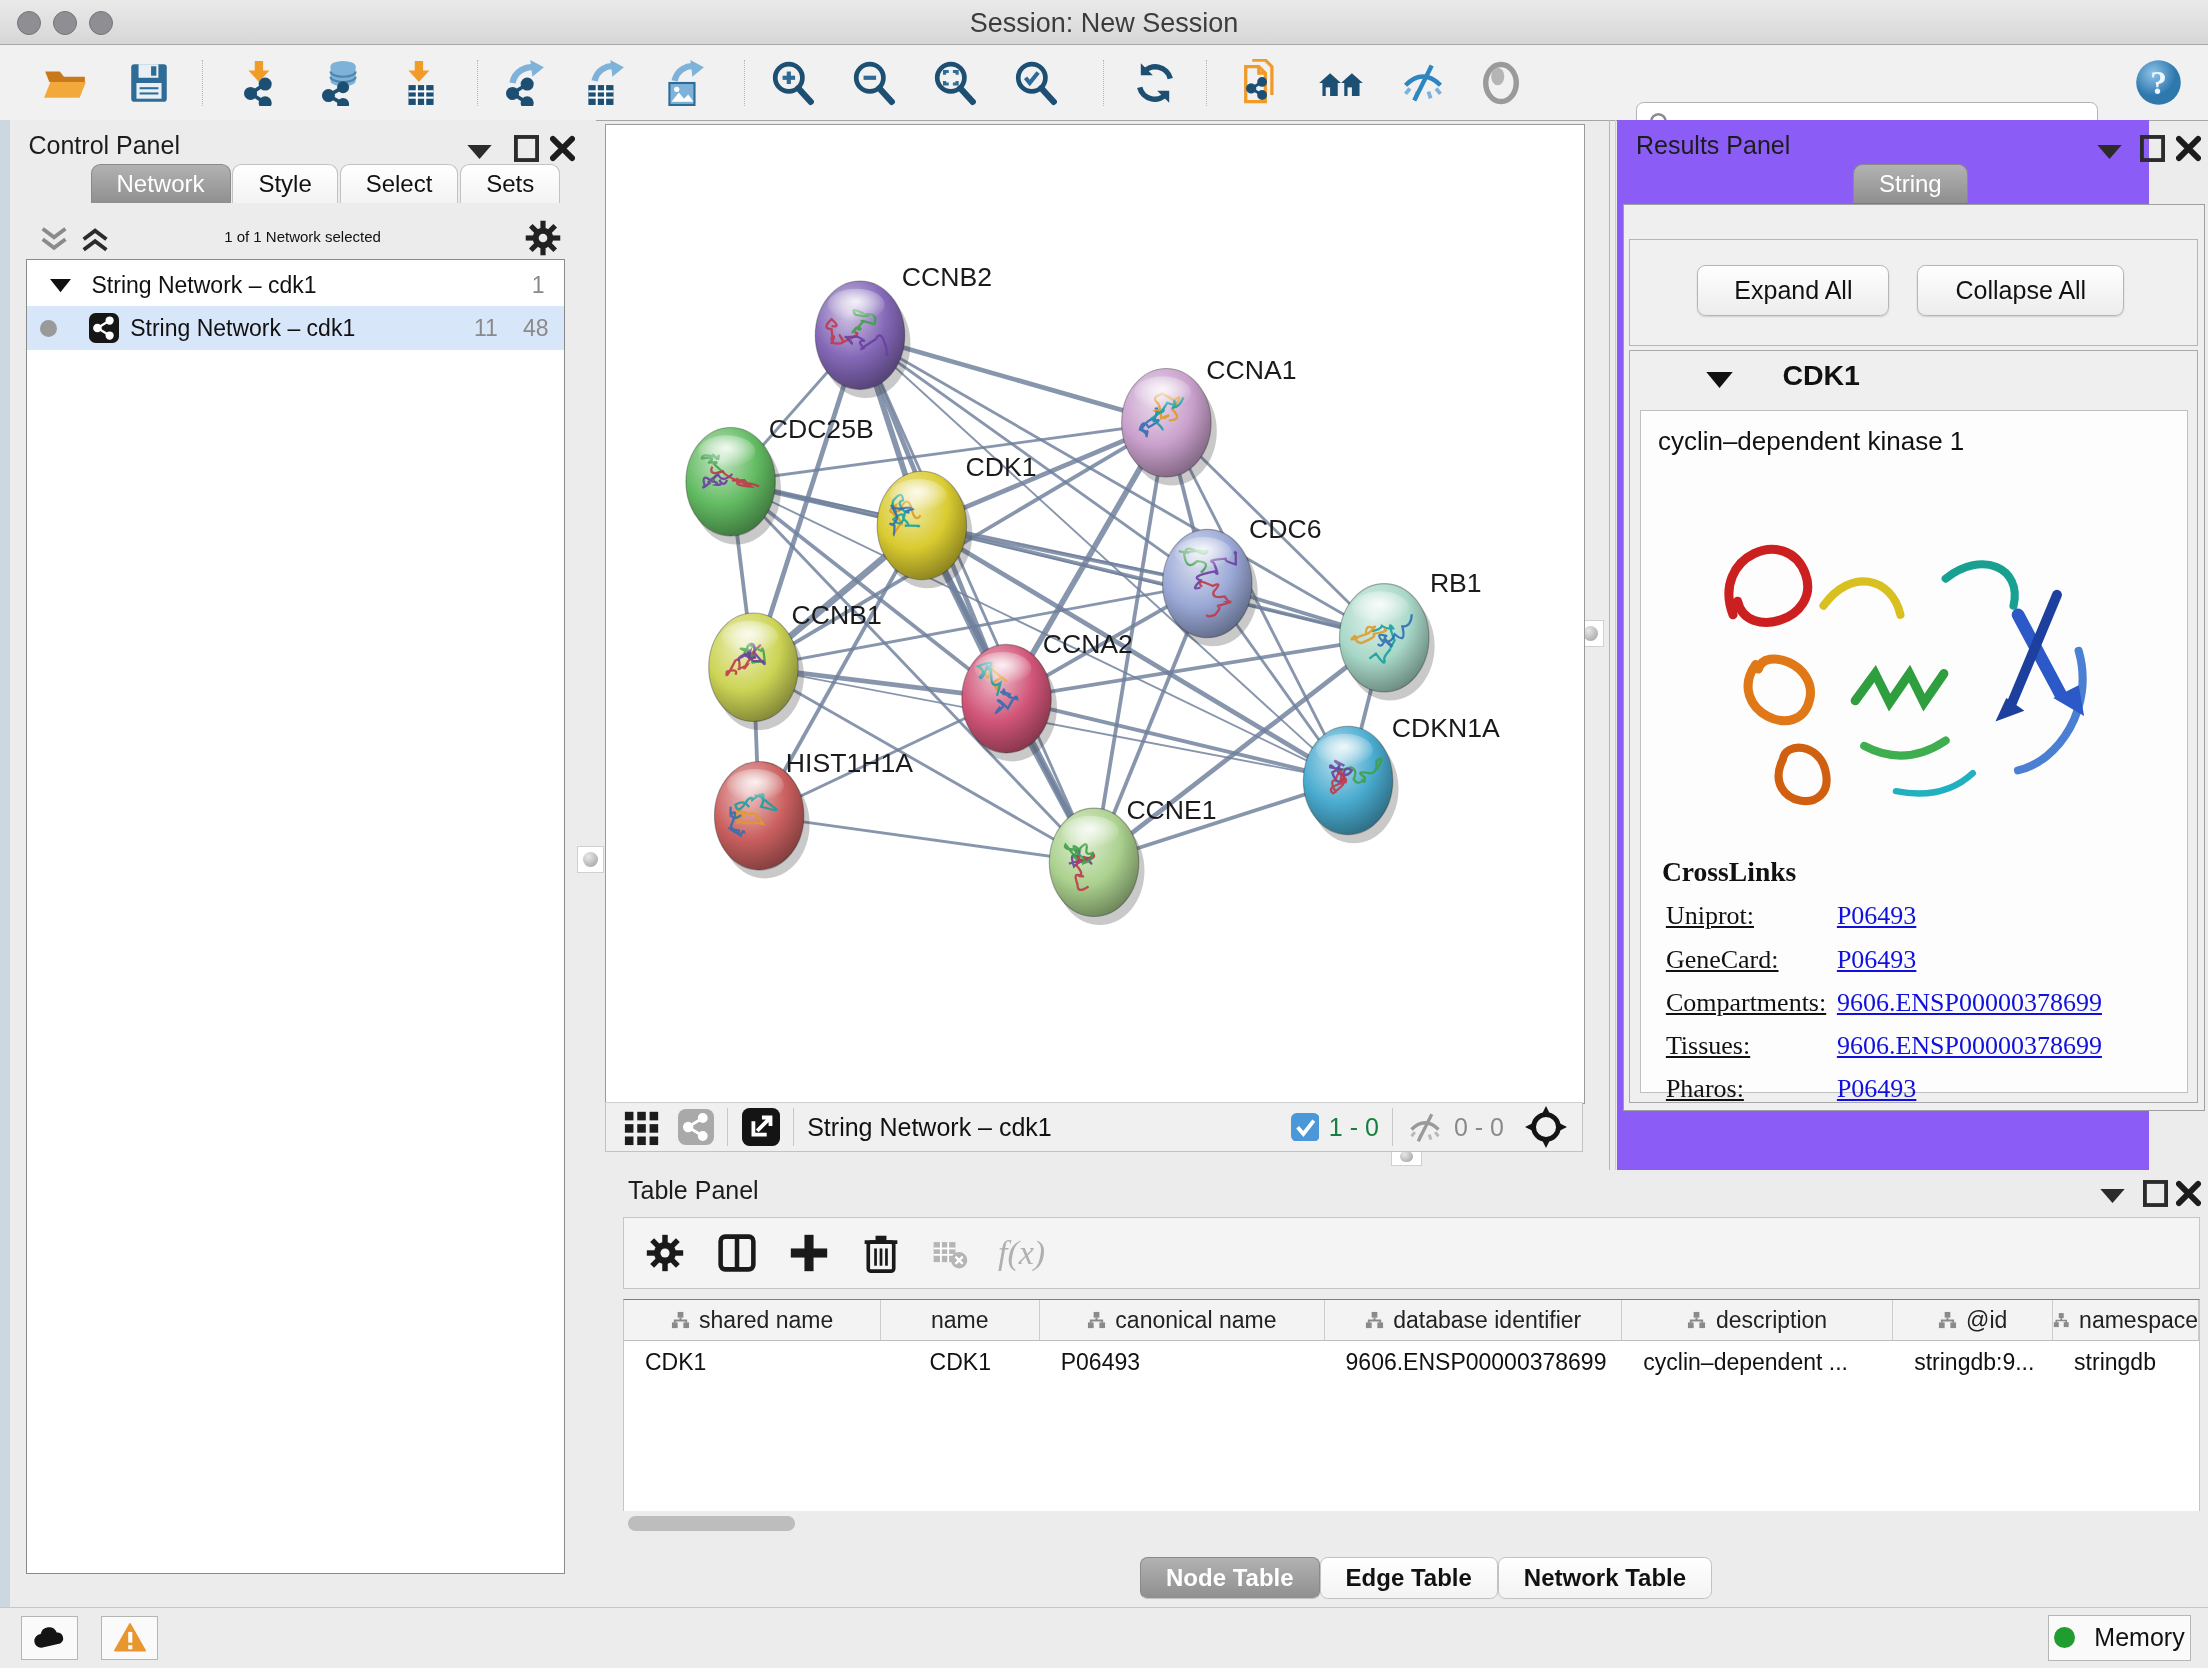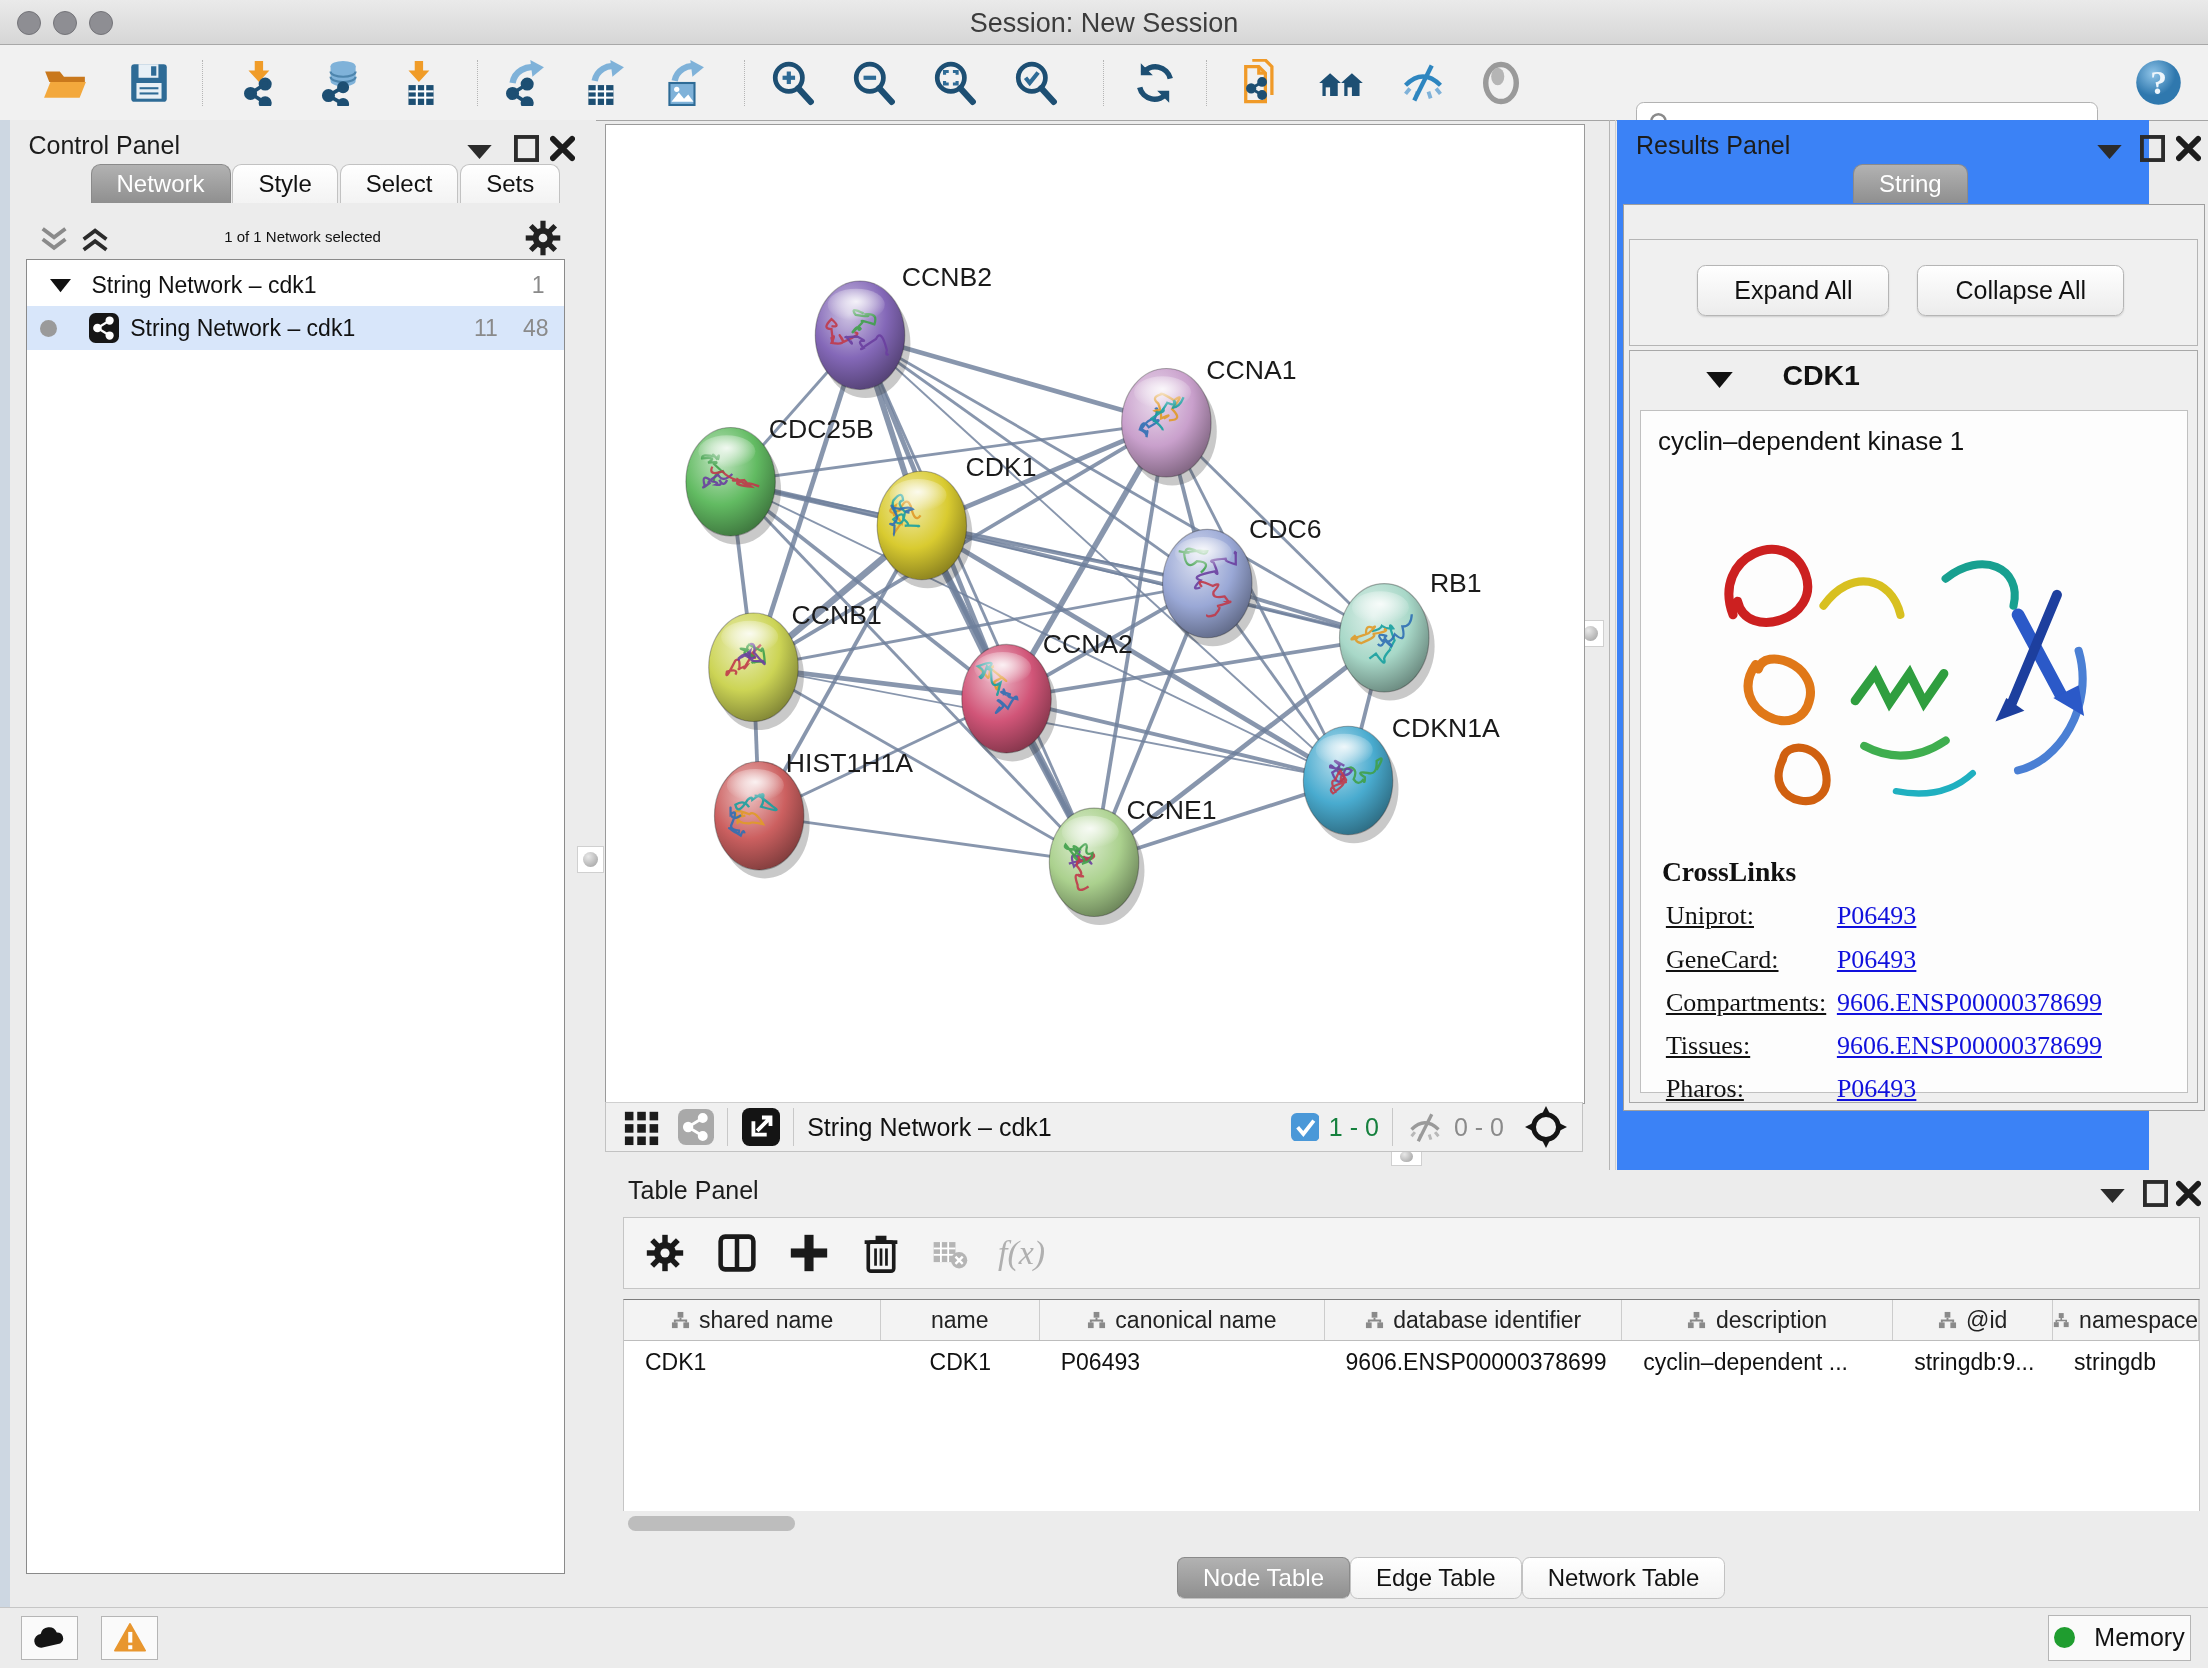--- a/index.html
+++ b/index.html
@@ -53,21 +53,21 @@
     display:flex;align-items:center;}
   #tp-table{left:623px;top:1299px;width:1575px;height:211px;background:#fff;border-top:1.9px solid #7d7d7d;
     border-left:1px solid #c5c5c5;border-right:1px solid #c5c5c5;overflow:hidden;}
   #tp-head{display:flex;height:40px;background:#f3f3f3;border-bottom:1px solid #bdbdbd;}
   .th{display:flex;align-items:center;justify-content:center;font-size:23px;color:#222;
       border-right:1px solid #cccccc;box-sizing:border-box;gap:9.5px;overflow:hidden;white-space:nowrap;}
   #tp-row{display:flex;height:42px;align-items:center;}
   .td{font-size:23px;padding-left:21px;box-sizing:border-box;white-space:nowrap;overflow:hidden;}
   #hscroll{left:628px;top:1516px;width:167px;height:15px;background:#bdbdbd;border-radius:7.6px;}
   
-  #tp-tabs{left:1177px;top:1557px;}
+  #tp-tabs{left:1140px;top:1557px;font-weight:bold;}
   #tp-tabs .tab{border-radius:9.5px;height:40px;line-height:40px;border-bottom:1px solid #c2c2c2;margin-right:0;border-radius:7.6px;}
   
   #statusbar{left:0;top:1607px;width:2208px;height:61px;background:#ececec;border-top:1px solid #c6c6c6;}
   .sbox{top:7.6px;width:55px;height:42px;background:#fafafa;border:1.9px solid #b5b5b5;display:flex;align-items:center;justify-content:center;}
   #memorybtn{left:2048px;top:6.7px;width:141px;height:44px;background:#fafafa;border:1.9px solid #b5b5b5;
      display:flex;align-items:center;justify-content:center;gap:19px;font-size:25px;}
   .knob{width:25px;height:25px;background:#fff;border:1px solid #d0d0d0;display:flex;align-items:center;justify-content:center;}
   .knob i{display:block;width:15px;height:15px;border-radius:50%;background:radial-gradient(circle at 35% 30%,#e8e8e8,#9c9c9c);}
   svg{display:block;}
 </style>
@@ -608,21 +608,21 @@
           <g fill="#141414">
             <polygon points="22,0 17,10 27,10"></polygon>
             <polygon points="22,44 17,34 27,34"></polygon>
             <polygon points="0,22 10,17 10,27"></polygon>
             <polygon points="44,22 34,17 34,27"></polygon>
           </g>
         </svg>
     </div>
   </div>
 
-  <div class="abs" style="left:1617px;top:120px;width:532px;height:1050px;background:#3b82f6">
+  <div class="abs" style="left:1617px;top:120px;width:532px;height:1050px;background:#8b5cf6">
     <span class="abs panel-title" style="left:19px;top:11.4px">Results Panel</span>
     <svg class="abs" style="left:480px;top:25px" width="25" height="15" viewBox="0 0 26 16">
         <polygon points="0,0 26,0 13,15" fill="#2b2b2b"></polygon>
       </svg>
     <svg class="abs" style="left:523px;top:15px" width="25" height="27" viewBox="0 0 26 28">
         <rect x="2" y="2" width="22" height="24" fill="none" stroke="#2b2b2b" stroke-width="4"></rect>
       </svg>
     <svg class="abs" style="left:559px;top:15px" width="25" height="27" viewBox="0 0 26 28">
         <path d="M3 4 23 24 M23 4 3 24" stroke="#1c1c1c" stroke-width="6" stroke-linecap="round"></path>
       </svg>

